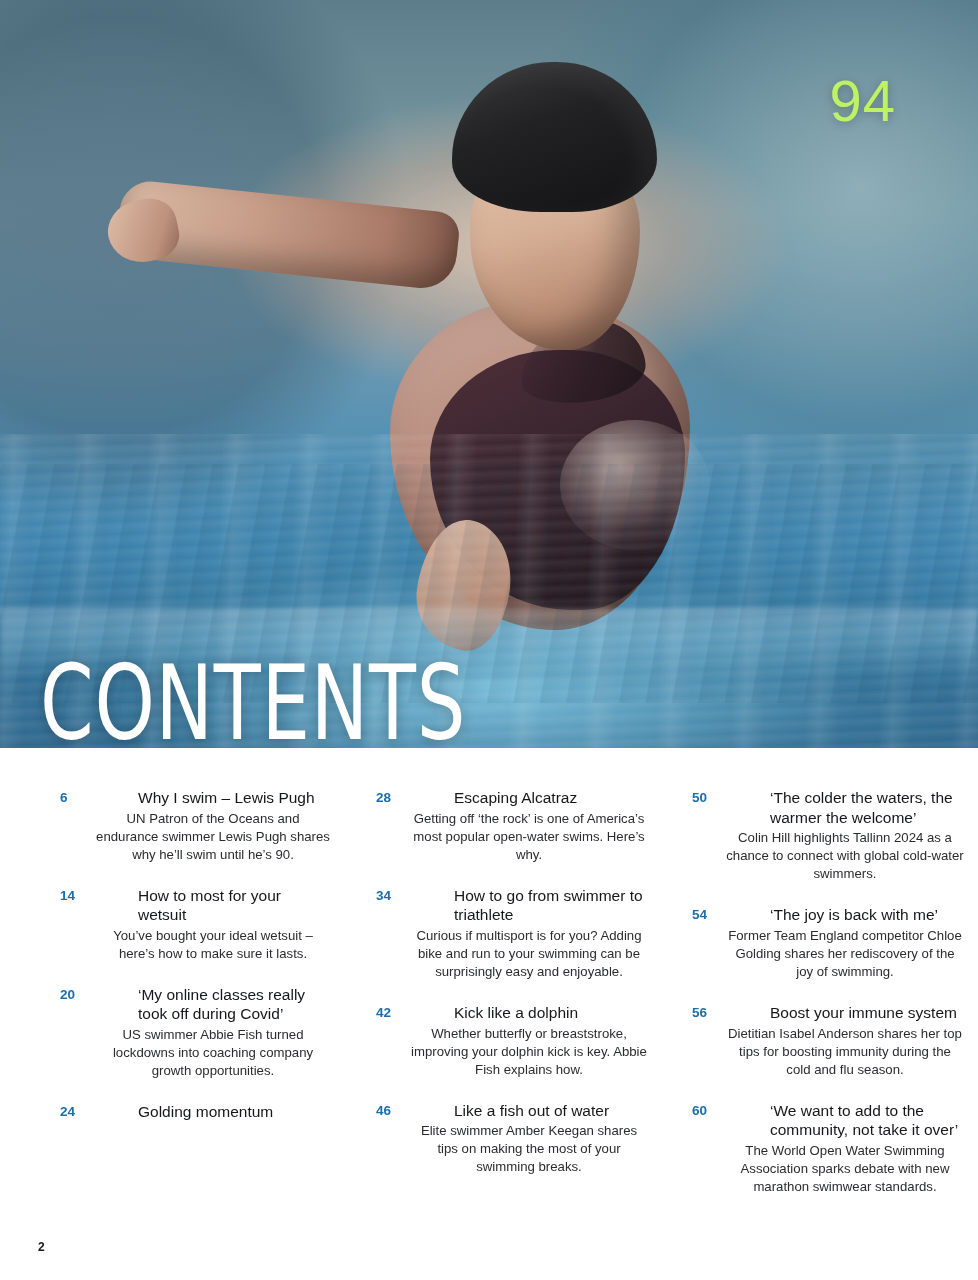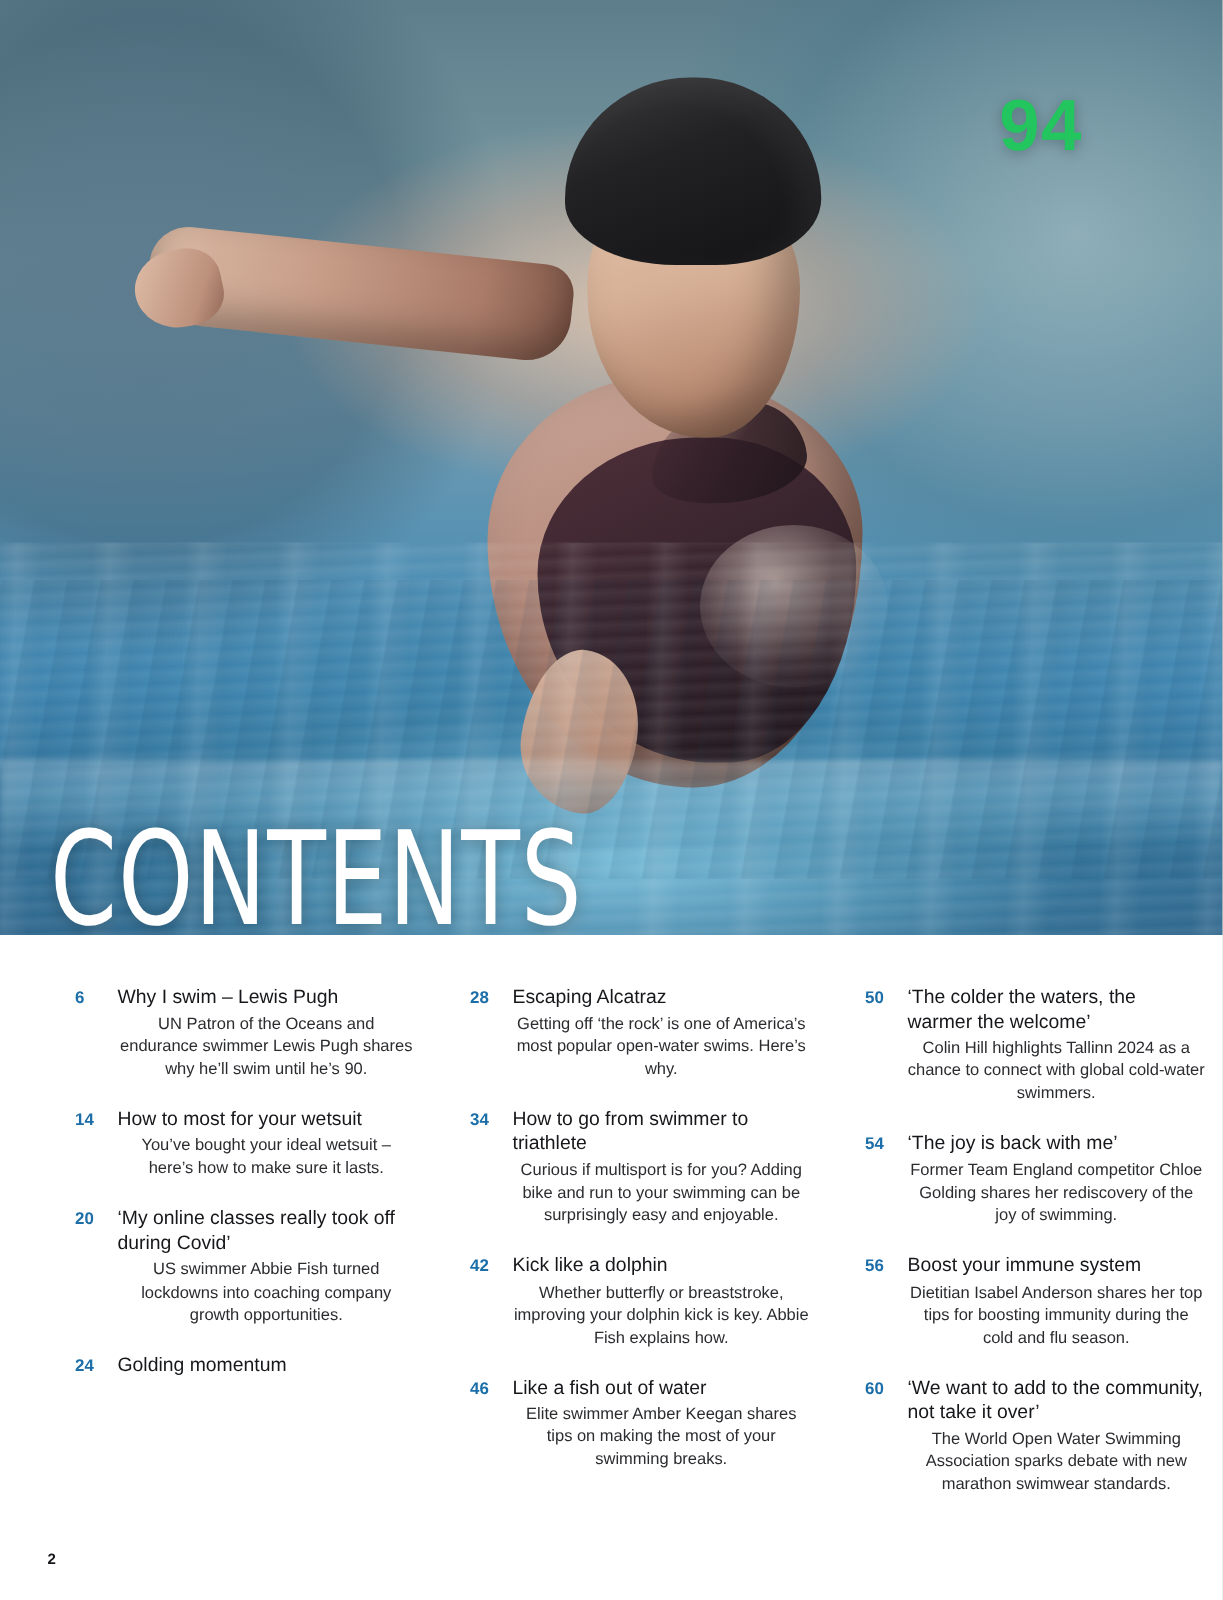--- a/index.html
+++ b/index.html
@@ -149,25 +149,25 @@
   }
   .waterline {
     position: absolute;
     left: 0; right: 0; top: 608px; height: 70px;
     background: linear-gradient(180deg, rgba(255,255,255,0.22) 0%, rgba(160,210,230,0.32) 40%, rgba(60,130,165,0.12) 100%);
     filter: blur(2px);
   }
 
   .hero-number {
     position: absolute;
-    right: 112px;
+    right: 82px;
     top: 72px;
-    color: #22c55e;
+    color: #bef264;
     font-size: 58px;
-    font-weight: 700;
+    font-weight: 400;
     letter-spacing: 1px;
     line-height: 1;
     text-shadow: 0 2px 10px rgba(0,0,0,0.25);
   }
   .contents-title {
     position: absolute;
     left: 40px;
     bottom: -4px;
     color: #ffffff;
     font-family: "DejaVu Sans Condensed", "Liberation Sans Narrow", "Liberation Sans", sans-serif;
@@ -212,20 +212,21 @@
   }
   .entry-body {
     flex: 1 1 auto;
   }
   .entry-title {
     font-size: 15.5px;
     color: #16171a;
     line-height: 1.26;
     margin-bottom: 2px;
     font-weight: 400;
+    margin-left: 44px;
   }
   .entry-desc {
     font-size: 13.2px;
     color: #2b2c2f;
     line-height: 1.37;
     text-align: center;
   }
   .folio {
     position: absolute;
     left: 38px;

